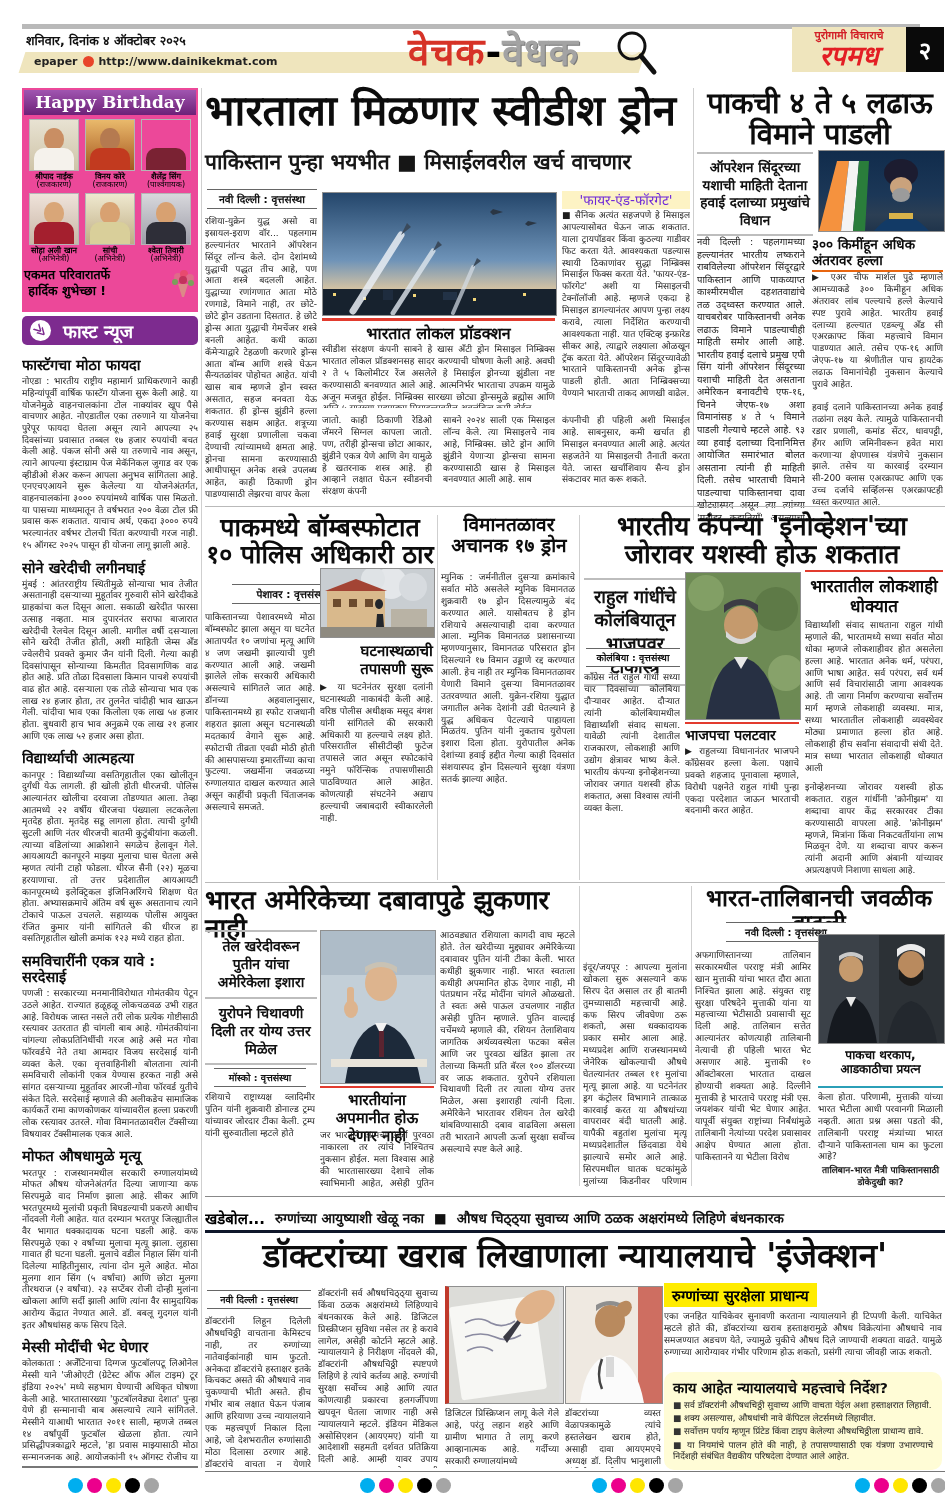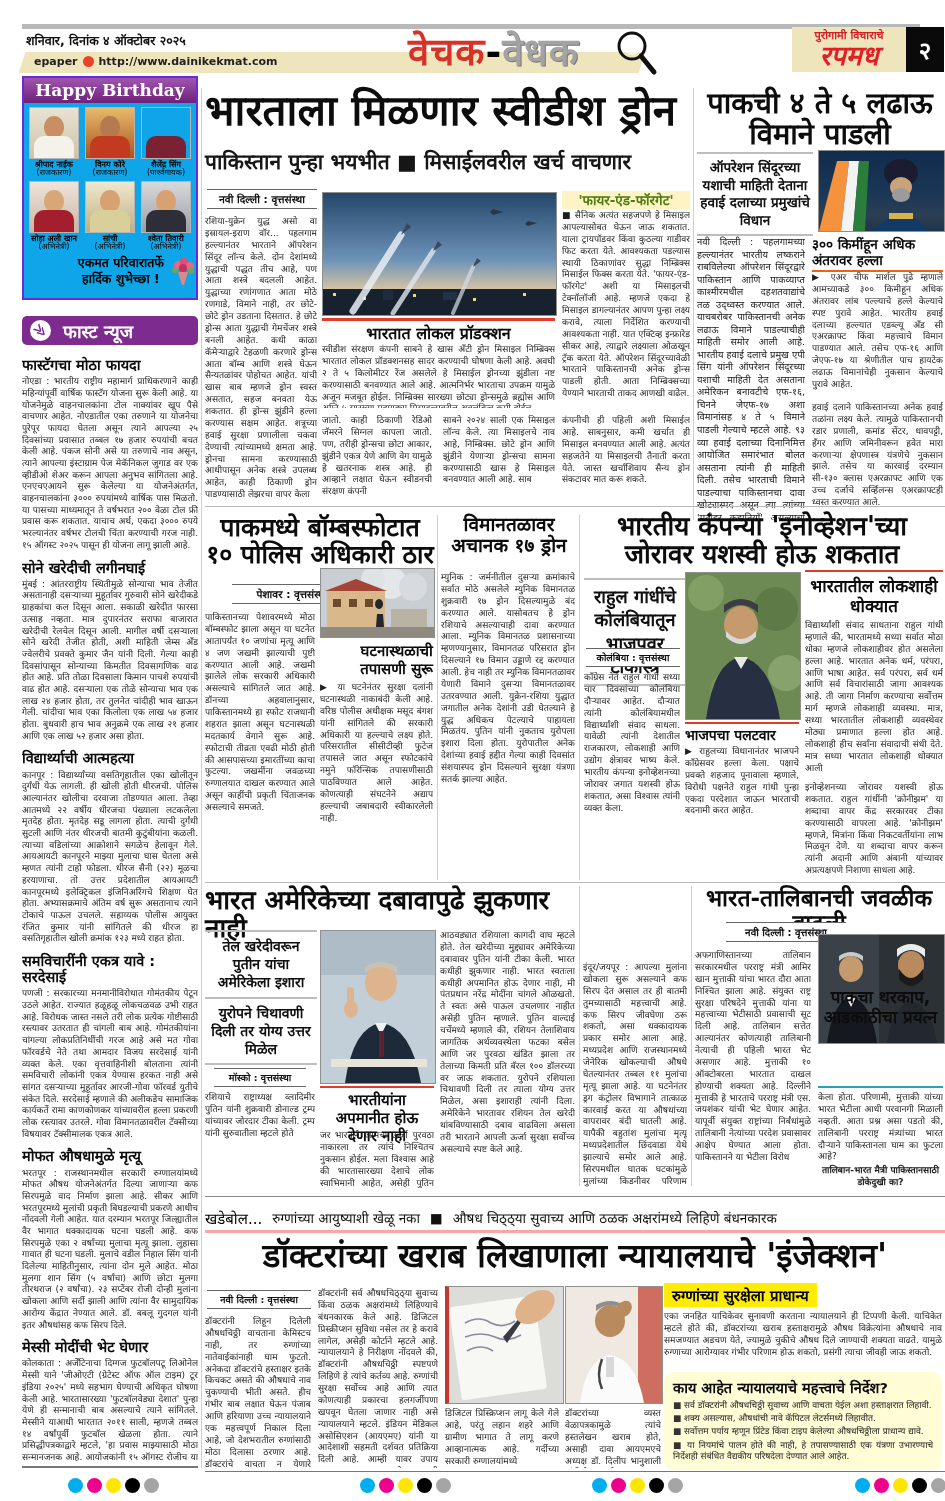--- a/index.html
+++ b/index.html
@@ -25,41 +25,41 @@
   .epaper{position:absolute;left:34px;top:55px;font-size:11px;font-weight:bold;color:#222;display:flex;align-items:center;gap:5px}
   .epaper .dot-ico{width:11px;height:11px;border-radius:50%;background:#e8442a;display:inline-block}
   .logo{position:absolute;left:408px;top:24px;font-size:38px;font-weight:bold;letter-spacing:1px;white-space:nowrap}
   .logo .red{color:#d63227}
   .logo .gray{color:#a3a3a3;text-shadow:1px 1px 0 #777}
   .masthead{position:absolute;left:792px;top:27px;width:114px;height:45px;background:#efe5bd;text-align:center}
   .masthead .tag{color:#d21f26;font-size:11px;font-weight:bold;line-height:1.2;padding-top:2px}
   .masthead .name{color:#e31e24;font-size:27px;font-weight:bold;font-style:italic;line-height:1;font-family:"DejaVu Serif",serif}
   .pagenum{position:absolute;left:906px;top:27px;width:38px;height:45px;background:#0a0a0a;color:#fff;font-size:24px;font-weight:bold;display:flex;align-items:center;justify-content:center}
   
-  .bday{position:absolute;left:22px;top:76px;width:176px;height:224px;border:2px solid #6d28d9;background:#0ea5e9;box-sizing:border-box}
+  .bday{position:absolute;left:22px;top:88px;width:176px;height:224px;border:2px solid #ec4899;background:#ec4899;box-sizing:border-box}
   .bday-title{background:linear-gradient(#a055b0,#6d2178);color:#fff;text-align:center;font-family:"DejaVu Serif",serif;font-weight:bold;font-size:17px;height:25px;line-height:25px}
   .bgrid{display:grid;grid-template-columns:repeat(3,1fr);row-gap:3px;padding:4px 2px 0}
   .bcell{text-align:center}
   .bphoto{position:relative;width:48px;height:50px;margin:0 auto;border:1px solid #b5b5b5;overflow:hidden}
   .bphoto::before{content:"";position:absolute;left:50%;top:8px;width:20px;height:22px;transform:translateX(-50%);border-radius:50% 50% 46% 46%;background:var(--skin,#c98e63)}
   .bphoto::after{content:"";position:absolute;left:50%;top:28px;width:40px;height:24px;transform:translateX(-50%);border-radius:10px 10px 0 0;background:var(--dress,#7a2233)}
   .bname{font-size:8px;font-weight:bold;line-height:1.15;margin-top:1px}
   .brole{font-size:8px;line-height:1.05}
-  .bgreet{display:flex;align-items:center;justify-content:flex-end;gap:6px;margin-top:4px}
+  .bgreet{display:flex;align-items:center;justify-content:space-between;gap:6px;margin-top:4px}
   .bgreet .txt{font-size:12.5px;font-weight:bold;text-align:center;line-height:1.25}
   
   .fnhead{position:absolute;left:22px;top:316px;width:176px;height:29px;background:#7d2b8f;border-radius:5px;color:#fff;font-weight:bold;font-size:18px;display:flex;align-items:center;gap:12px;padding:0 8px;box-sizing:border-box}
   .fnicon{width:21px;height:21px;border-radius:50%;background:#fff;color:#7d2b8f;display:flex;align-items:center;justify-content:center;font-weight:bold;font-size:13px;flex:0 0 21px;transform:rotate(45deg)}
   .fnlist{position:absolute;left:22px;top:349px;width:176px;height:1112px;overflow:hidden}
   .fn-title{font-size:14.5px;font-weight:bold;line-height:1.12;margin:8px 0 3px;color:#0c0c0c}
   .fn-body{font-size:9px;text-align:justify;line-height:1.3;color:#1d1d1d}
   
-  .firebox-title{position:absolute;font-weight:bold;font-size:13.5px;text-align:center;color:#4d7c0f;background:#fdf3c4}
+  .firebox-title{position:absolute;font-weight:normal;font-size:13.5px;text-align:center;color:#6d28d9;background:#fdf3c4}
   .boxtitle{position:absolute;font-weight:bold;font-size:13.5px;line-height:1.2;color:#0c0c0c;border-bottom:2px solid #e8650f;padding-bottom:2px}
-  .strip{position:absolute;left:205px;top:1206px;width:740px;height:24px;border-bottom:3px solid #fca5a5;display:flex;align-items:center;gap:10px;font-weight:normal;overflow:hidden}
+  .strip{position:absolute;left:205px;top:1206px;width:740px;height:24px;border-bottom:3px solid #0f172a;display:flex;align-items:center;gap:10px;font-weight:bold;overflow:hidden}
   .strip .lbl{font-size:15px;color:#000}
   .strip .itm{font-size:13.5px;color:#111}
   .ybox{position:absolute;left:664px;top:1283px;width:278px;height:188px;overflow:hidden}
   .ybox .ytitle{background:#ffec00;font-weight:bold;font-size:15px;padding:2px 8px;display:inline-block}
   .ybox .ybody{font-size:9px;line-height:1.35;text-align:justify;margin-top:3px;color:#1d1d1d}
   .inbox{background:#fffcd6;border-radius:10px;padding:5px 9px;margin-top:13px}
   .inbox .ititle{font-weight:bold;font-size:14.5px;margin-bottom:3px;color:#0c0c0c}
   .inbox ul{margin:0;padding:0;list-style:none}
   .inbox li{font-size:8.8px;line-height:1.3;text-align:justify;margin-bottom:2px;color:#1d1d1d}
   .inbox li::before{content:"■ ";color:#333}
@@ -236,21 +236,21 @@
       <ellipse cx="82" cy="22" rx="17" ry="14" fill="#1c1c30"></ellipse>
       <ellipse cx="82" cy="36" rx="11" ry="10" fill="#caa27c"></ellipse>
       <ellipse cx="82" cy="44" rx="9" ry="7" fill="#9b9b9b"></ellipse>
       <path d="M55 80 Q82 48 110 80 Z" fill="#123a66"></path>
       <rect x="70" y="62" width="24" height="6" fill="#d8b24a"></rect>
     </svg>
   </div>
   <div class="bt bts" style="left:697px;top:236px;width:108px;height:284px">नवी दिल्ली : पहलगामच्या हल्ल्यानंतर भारतीय लष्कराने राबविलेल्या ऑपरेशन सिंदूरद्वारे पाकिस्तान आणि पाकव्याप्त काश्मीरमधील दहशतवाद्यांचे तळ उद्ध्वस्त करण्यात आले. याचबरोबर पाकिस्तानची अनेक लढाऊ विमाने पाडल्याचीही माहिती समोर आली आहे. भारतीय हवाई दलाचे प्रमुख एपी सिंग यांनी ऑपरेशन सिंदूरच्या यशाची माहिती देत असताना अमेरिकन बनावटीचे एफ-१६, चिनने जेएफ-१७ अशा विमानांसह ४ ते ५ विमाने पाडली गेल्याचे म्हटले आहे. ९३ व्या हवाई दलाच्या दिनानिमित्त आयोजित समारंभात बोलत असताना त्यांनी ही माहिती दिली. तसेच भारताची विमाने पाडल्याचा पाकिस्तानचा दावा खोट्यास्पद असून त्या त्यांच्या 'मनोहर कहानियाँ' असल्याचा टोलाही एपी सिंग यांनी लगावला आहे. भारतीय हवाई दलाचे प्रमुख एपी सिंग म्हणाले, भारतीय</div>
   <div class="boxtitle" style="left:812px;top:236px;width:131px">३०० किमींहून अधिक अंतरावर हल्ला</div>
   <div class="bt" style="left:812px;top:272px;width:131px;height:124px">▶ एअर चीफ मार्शल पुढे म्हणाले आमच्याकडे ३०० किमीहून अधिक अंतरावर लांब पल्ल्याचे हल्ले केल्याचे स्पष्ट पुरावे आहेत. भारतीय हवाई दलाच्या हल्ल्यात एडब्ल्यू अँड सी एअरक्राफ्ट किंवा महत्त्वाचे विमान पाडण्यात आले. तसेच एफ-१६ आणि जेएफ-१७ या श्रेणीतील पाच हायटेक लढाऊ विमानांचेही नुकसान केल्याचे पुरावे आहेत.</div>
-  <div class="bt" style="left:812px;top:402px;width:131px;height:118px">हवाई दलाने पाकिस्तानच्या अनेक हवाई तळांना लक्ष्य केले. त्यामुळे पाकिस्तानची रडार प्रणाली, कमांड सेंटर, धावपट्टी, हँगर आणि जमिनीवरून हवेत मारा करणाऱ्या क्षेपणास्त्र यंत्रणेचे नुकसान झाले. तसेच या कारवाई दरम्यान सी-१३० क्लास एअरक्राफ्ट आणि एक उच्च दर्जाचे सर्व्हिलन्स एअरक्राफ्टही ध्वस्त करण्यात आले.</div>
+  <div class="bt" style="left:812px;top:402px;width:131px;height:118px">हवाई दलाने पाकिस्तानच्या अनेक हवाई तळांना लक्ष्य केले. त्यामुळे पाकिस्तानची रडार प्रणाली, कमांड सेंटर, धावपट्टी, हँगर आणि जमिनीवरून हवेत मारा करणाऱ्या क्षेपणास्त्र यंत्रणेचे नुकसान झाले. तसेच या कारवाई दरम्यान सी-200 क्लास एअरक्राफ्ट आणि एक उच्च दर्जाचे सर्व्हिलन्स एअरक्राफ्टही ध्वस्त करण्यात आले.</div>
 
   <div class="hline" style="left:205px;top:506px;width:740px"></div>
 
   <div class="hl center" style="left:205px;top:514px;width:230px;font-size:25px">पाकमध्ये बॉम्बस्फोटात १० पोलिस अधिकारी ठार</div>
   <div class="dl" style="left:232px;top:584px;width:120px">पेशावर : वृत्तसंस्था</div>
   <div class="bt" style="left:205px;top:612px;width:110px;height:268px">पाकिस्तानच्या पेशावरमध्ये मोठा बॉम्बस्फोट झाला असून या घटनेत आतापर्यंत १० जणांचा मृत्यू आणि ४ जण जखमी झाल्याची पुष्टी करण्यात आली आहे. जखमी झालेले लोक सरकारी अधिकारी असल्याचे सांगितले जात आहे. डॉनच्या अहवालानुसार, पाकिस्तानमध्ये हा स्फोट राजधानी शहरात झाला असून घटनास्थळी मदतकार्य वेगाने सुरू आहे. स्फोटाची तीव्रता एवढी मोठी होती की आसपासच्या इमारतींच्या काचा फुटल्या. जखमींना जवळच्या रुग्णालयात दाखल करण्यात आले असून काहींची प्रकृती चिंताजनक असल्याचे समजते.</div>
   <div class="photo-frame" style="left:320px;top:568px;width:113px;height:68px">
     <svg width="113" height="68" viewBox="0 0 113 68">
       <rect width="113" height="68" fill="#c9ced2"></rect>
       <circle cx="70" cy="14" r="16" fill="#e4e7ea"></circle>
@@ -340,21 +340,21 @@
       <ellipse cx="32" cy="34" rx="12" ry="13" fill="#c59a6d"></ellipse>
       <path d="M20 26 Q32 16 44 26 L44 21 Q32 13 20 21 Z" fill="#c9c9c9"></path>
       <path d="M8 108 Q14 66 32 62 Q52 66 58 108 Z" fill="#15191f"></path>
       <path d="M27 62 L32 72 L37 62 Z" fill="#e8e8e8"></path>
       <ellipse cx="92" cy="30" rx="13" ry="14" fill="#b98a5e"></ellipse>
       <path d="M78 22 Q92 8 106 22 L106 14 Q92 4 78 14 Z" fill="#ececec"></path>
       <path d="M80 34 Q92 52 104 34 L104 44 Q92 58 80 44 Z" fill="#1b1b1b"></path>
       <path d="M68 108 Q74 70 92 66 Q112 70 118 108 Z" fill="#23282e"></path>
     </svg>
   </div>
-  <div class="capt" style="left:818px;top:987px;width:125px;font-size:17px">पाकचा थरकाप, आडकाठीचा प्रयत्न</div>
+  <div class="capt" style="left:818px;top:1048px;width:125px;font-size:12px">पाकचा थरकाप, आडकाठीचा प्रयत्न</div>
   <div class="bluerule" style="left:818px;top:1086px;width:125px;height:2px"></div>
   <div class="bt" style="left:818px;top:1092px;width:125px;height:96px">
     <span style="display:block">केला होता. परिणामी, मुत्ताकी यांच्या भारत भेटीला आधी परवानगी मिळाली नव्हती. आता प्रश्न असा पडतो की, तालिबानी परराष्ट्र मंत्र्यांच्या भारत दौऱ्याने पाकिस्तानला घाम का फुटला आहे?</span>
     <span style="display:block;font-weight:bold;text-align:center;margin-top:2px">तालिबान-भारत मैत्री पाकिस्तानसाठी डोकेदुखी का?</span>
 
   </div>
 
   <div class="hline" style="left:205px;top:1196px;width:740px;background:#888"></div>
 
   <div class="strip">

